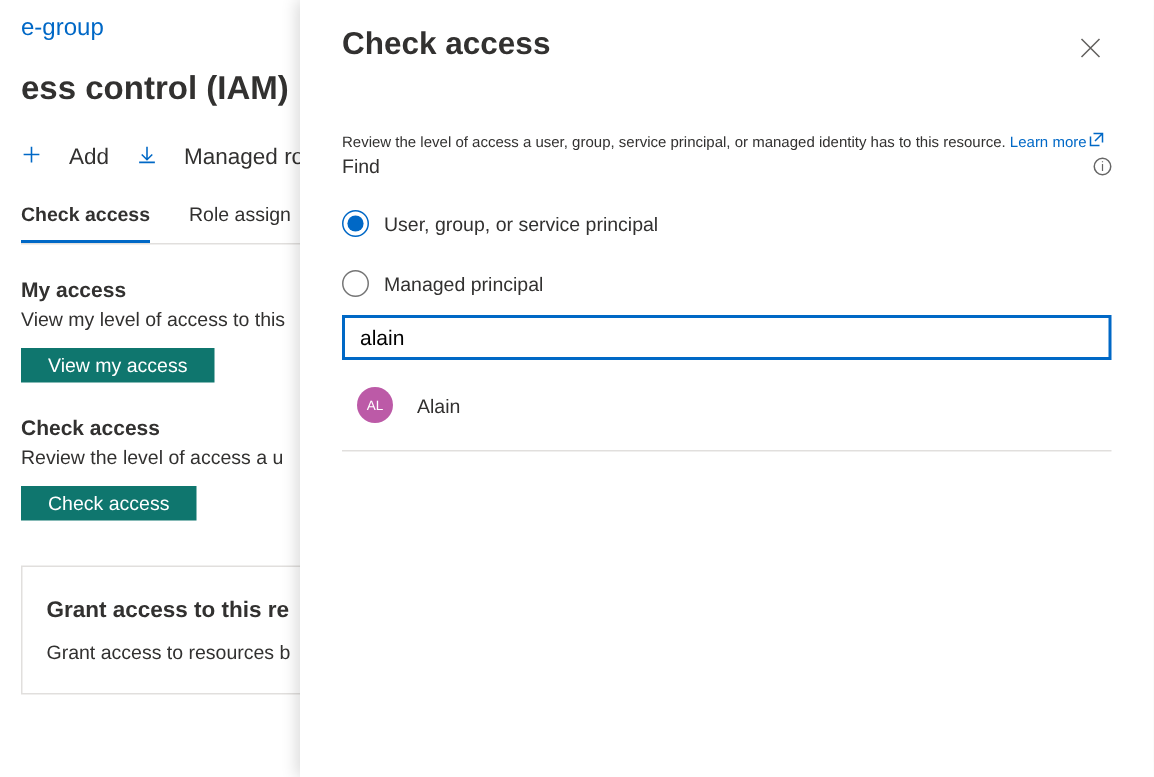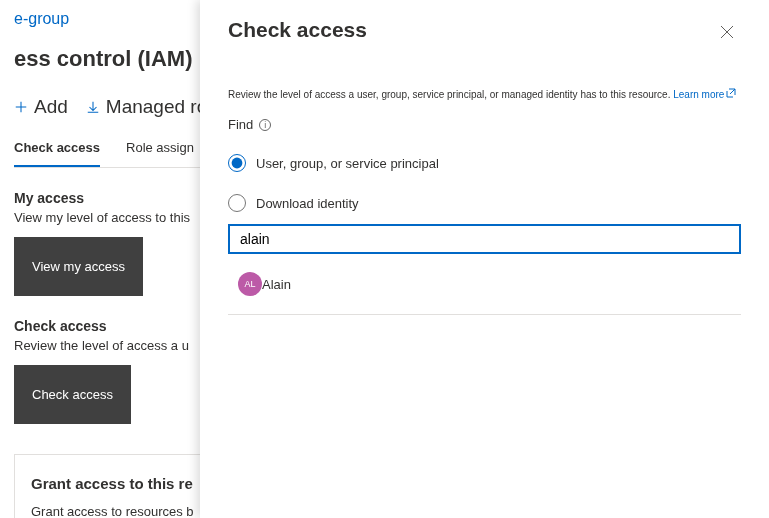--- a/index.html
+++ b/index.html
@@ -1,44 +1,44 @@
 <!DOCTYPE html>
 <html><head>
   <meta charset="utf-8">
   <style>
     * { box-sizing: border-box; margin: 0; padding: 0; font-family: "Segoe UI", -apple-system, sans-serif; }
     body { width: 769px; height: 518px; background: #fff; overflow: hidden; position: relative; font-size: 13px; color: #323130; }
     .bg-page { position: absolute; left: 0; top: 0; width: 769px; height: 518px; padding: 10px 14px; }
     .breadcrumb-link { color: #0068c6; font-size: 16px; }
     .page-title { font-size: 22px; font-weight: 600; margin-top: 18px; }
     .toolbar { display: flex; gap: 18px; margin-top: 24px; align-items: center; }
-    .tool { display: flex; align-items: center; gap: 6px; color: #323130; font-size: 19px; }
+    .tool { display: flex; align-items: flex-start; gap: 18px; color: #323130; font-size: 15px; }
     .tool svg { width: 14px; height: 14px; }
     .tabs { display: flex; gap: 26px; margin-top: 22px; border-bottom: 1px solid #e1dfdd; }
     .tab { padding-bottom: 10px; font-size: 13px; color: #323130; border-bottom: 2px solid transparent; }
     .tab.sel { font-weight: 600; border-bottom-color: #0068c6; }
     .section { margin-top: 22px; }
     .section h4 { font-size: 14px; font-weight: 600; margin-bottom: 4px; }
     .section p { font-size: 13px; color: #323130; }
-    .btn-primary { display: inline-block; margin-top: 12px; background: #404040; color: #fff; border: none; padding: 22px 18px; font-size: 13px; }
+    .btn-primary { display: inline-block; margin-top: 12px; background: #0f766e; color: #fff; border: none; padding: 4px 18px; font-size: 13px; }
     .grant-box { margin-top: 30px; border: 1px solid #e1dfdd; padding: 20px 16px; }
     .grant-box h4 { font-size: 15px; font-weight: 600; margin-bottom: 12px; }
     .panel { position: absolute; right: 0; top: 0; width: 569px; height: 518px; background: #fff; box-shadow: -3px 0 10px rgba(0,0,0,0.15); padding: 18px 28px 0 28px; }
     .panel-header { display: flex; justify-content: space-between; align-items: flex-start; }
     .panel-title { font-size: 21px; font-weight: 600; }
     .close-x { width: 28px; height: 28px; display: flex; align-items: center; justify-content: center; cursor: pointer; }
     .panel-desc { margin-top: 42px; font-size: 10px; line-height: 1.4; }
     .learn-more { color: #0068c6; }
     .ext-icon { display: inline-block; margin-left: 2px; }
-    .find-row { margin-top: 15px; display: flex; align-items: center; gap: 6px; font-size: 13px; }
+    .find-row { margin-top: 0; display: flex; align-items: center; gap: 6px; font-size: 13px; justify-content: space-between; }
     .info-icon { width: 12px; height: 12px; border: 1px solid #666; border-radius: 50%; display: inline-flex; align-items: center; justify-content: center; font-size: 9px; color: #666; }
     .radio-row { display: flex; align-items: center; gap: 10px; margin-top: 22px; font-size: 13px; }
     .radio-input { width: 18px; height: 18px; accent-color: #0068c6; }
     .search-box { margin-top: 12px; width: 100%; border: 2px solid #0068c6; padding: 5px 10px; font-size: 14px; outline: none; }
-    .result-row { display: flex; align-items: center; padding: 14px 10px; margin-top: 4px; }
+    .result-row { display: flex; align-items: center; gap: 16px; padding: 14px 10px; margin-top: 4px; }
     .avatar { width: 24px; height: 24px; border-radius: 50%; background: #bc5aa7; color: #fff; display: flex; align-items: center; justify-content: center; font-size: 9px; font-weight: 400; }
     .result-name { font-size: 13px; }
     .result-divider { border: none; border-top: 1px solid #e1dfdd; margin-top: 4px; }
   </style>
 </head>
 <body>
 
 <div class="bg-page">
   <a class="breadcrumb-link">e-group</a>
   <h1 class="page-title">ess control (IAM)</h1>
@@ -104,21 +104,21 @@
     <span>Find</span>
     <span class="info-icon">i</span>
   </div>
 
   <label class="radio-row">
     <input type="radio" class="radio-input" name="findtype" checked="" style="">
     <span>User, group, or service principal</span>
   </label>
   <label class="radio-row">
     <input type="radio" class="radio-input" name="findtype" style="">
-    <span>Download identity</span>
+    <span>Managed principal</span>
   </label>
 
   <input class="search-box" value="alain" style="">
 
   <div>
     <div class="result-row">
       <div class="avatar">AL</div>
       <div class="result-name">Alain</div>
     </div>
     <hr class="result-divider">

